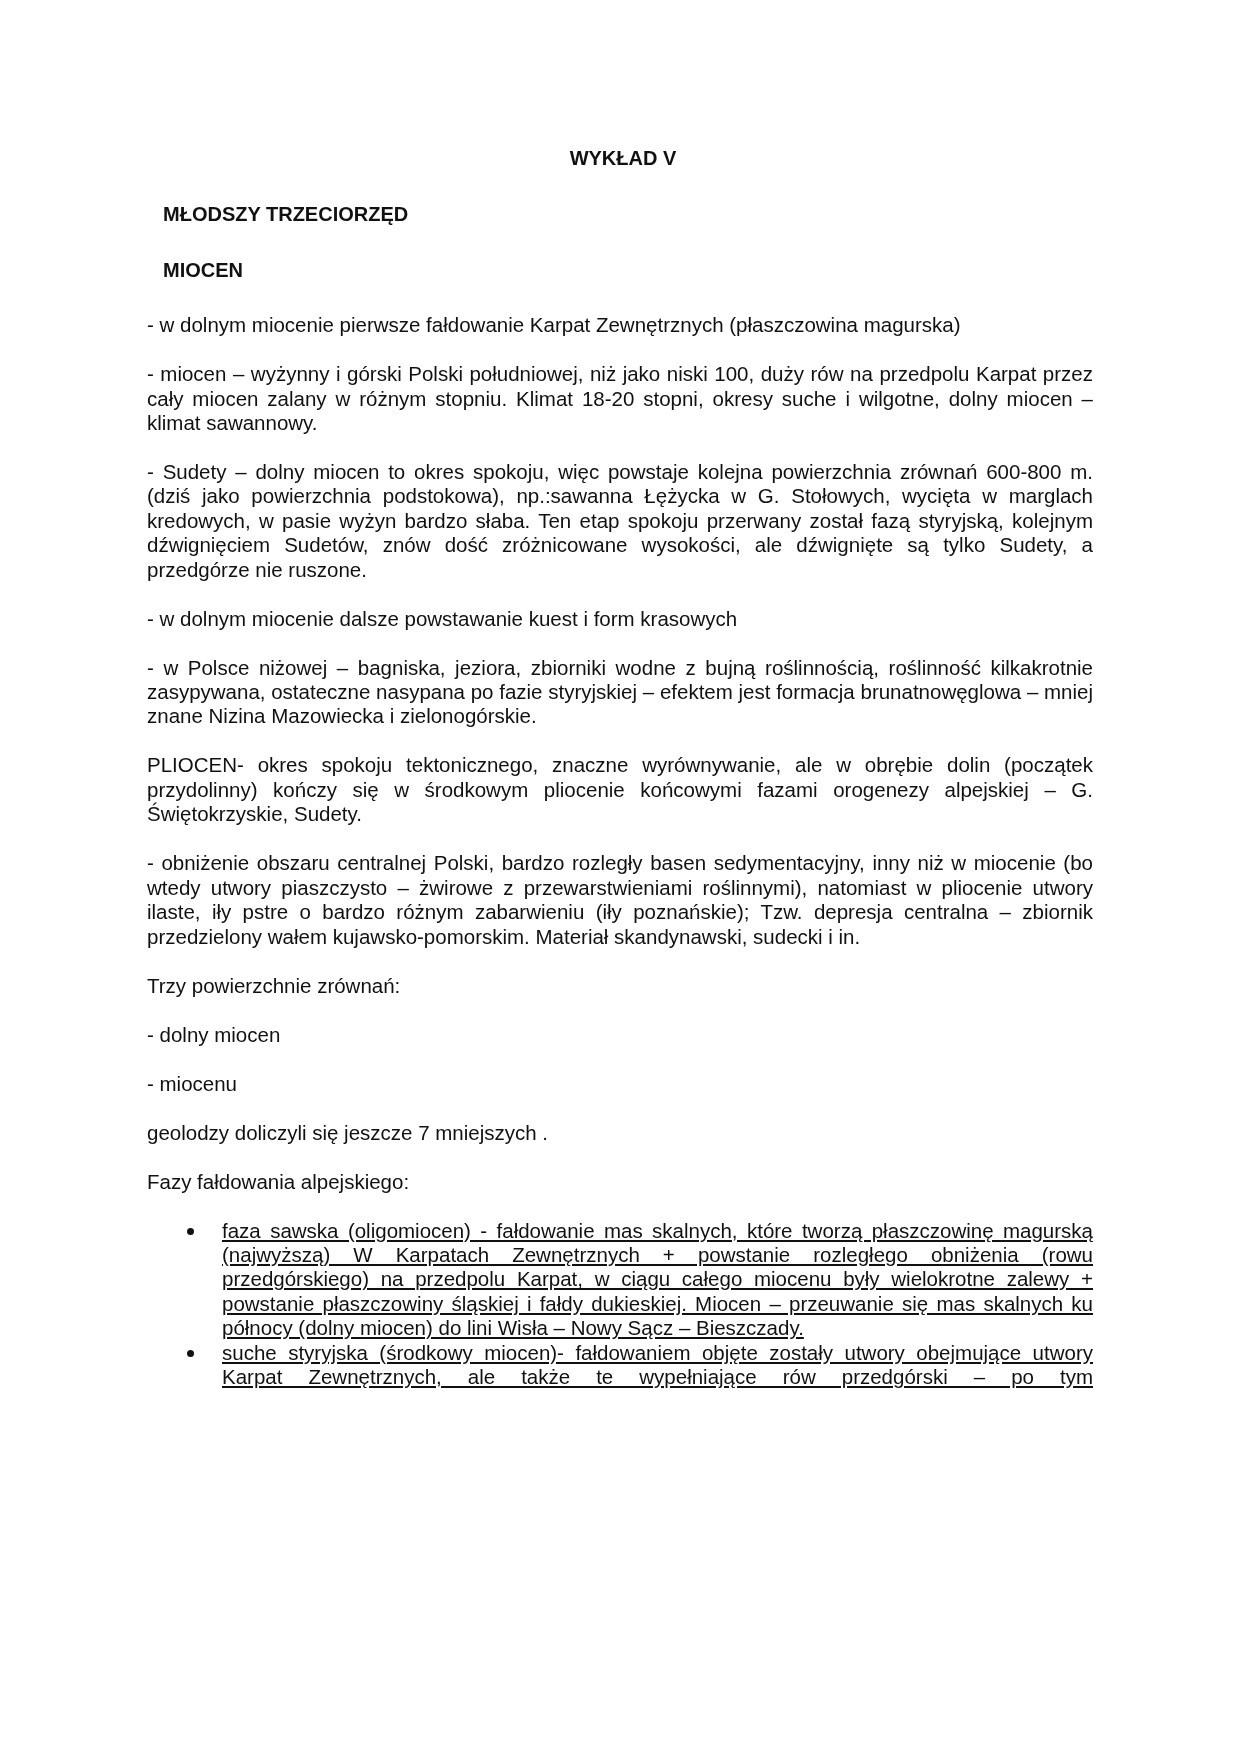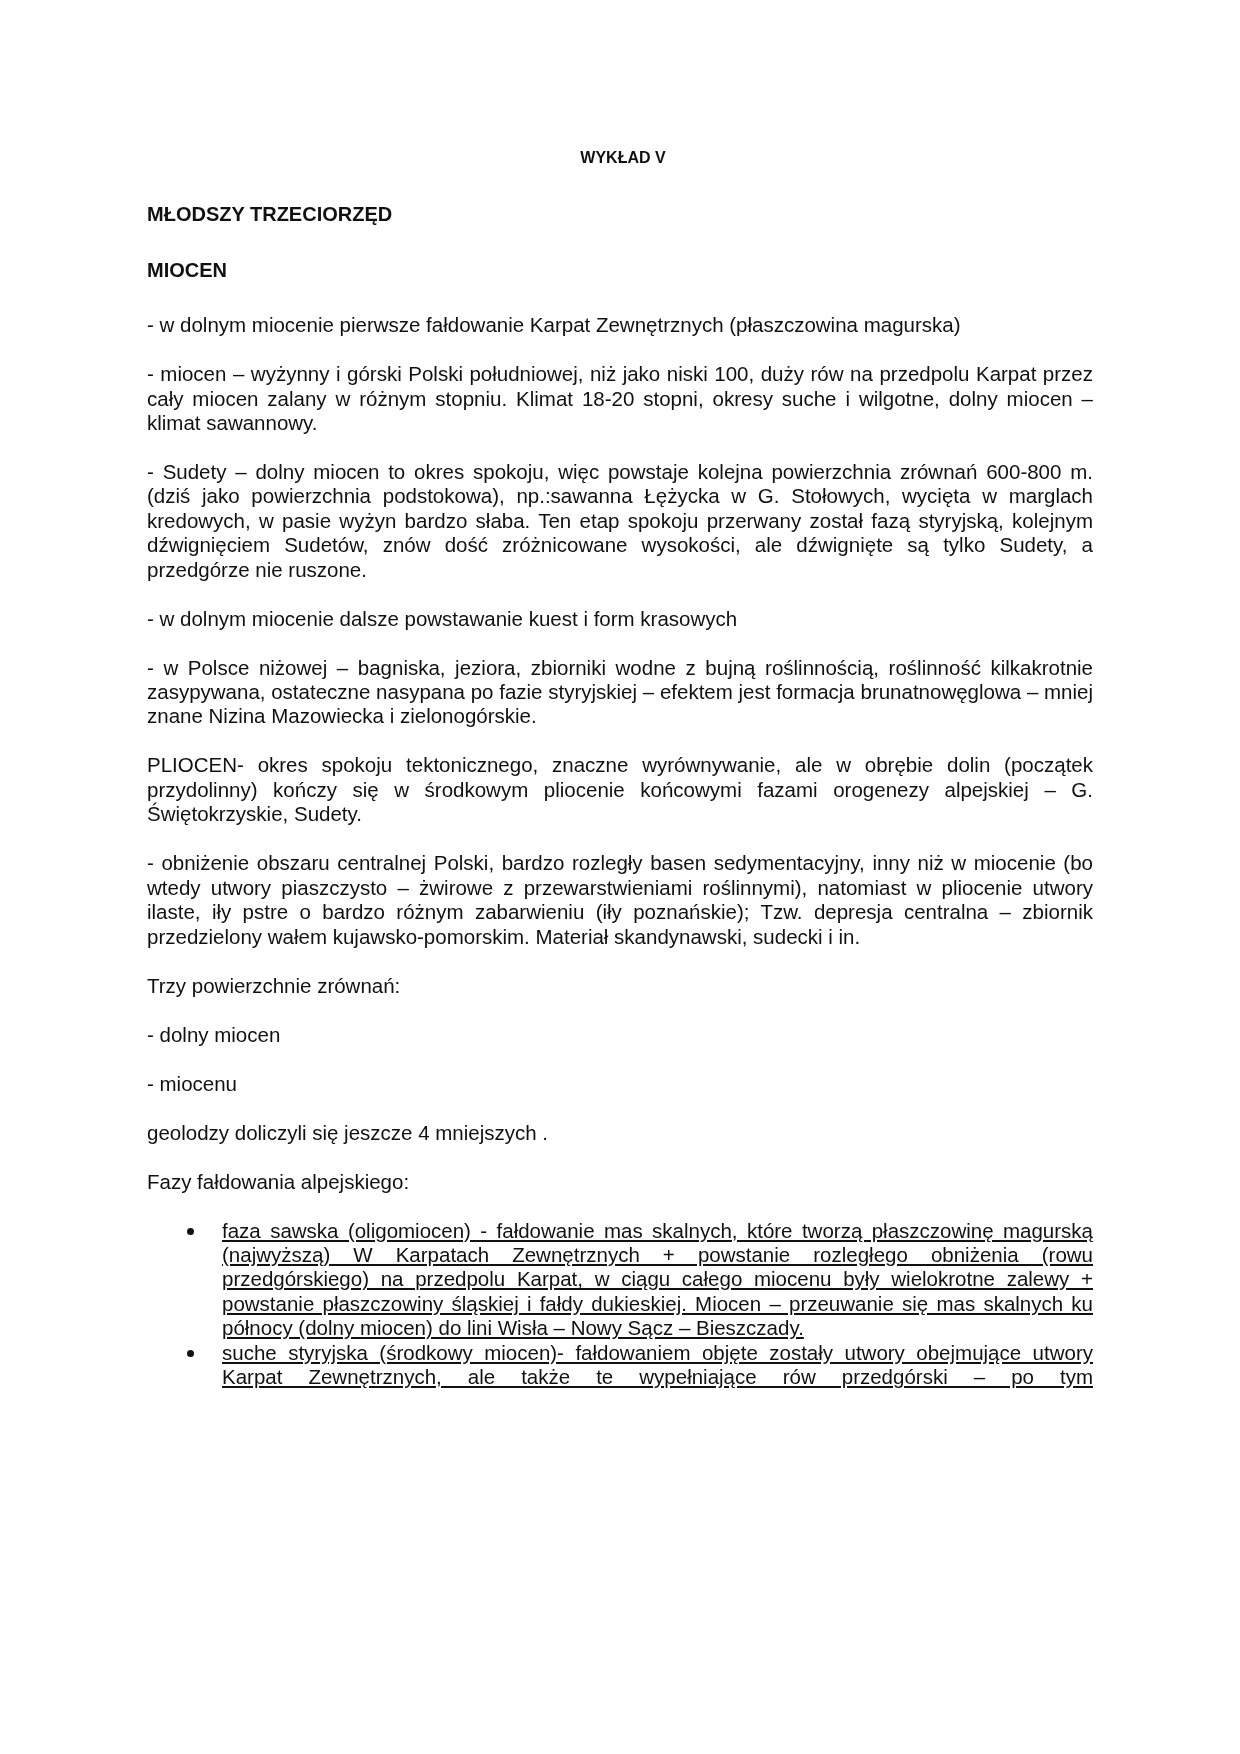--- a/index.html
+++ b/index.html
@@ -7,24 +7,24 @@
   .page {
     position: absolute; left: 0; top: 0; width: 1240px; height: 1754px;
     background: #ffffff; color: #111111;
     font-family: "Liberation Sans", sans-serif;
   }
   .content {
     position: absolute; left: 147px; top: 146px; width: 946px;
     font-size: 20.5px; line-height: 24.4px;
   }
   .title {
-    text-align: center; font-weight: bold; font-size: 16px;
+    text-align: center; font-weight: bold; font-size: 20px;
     margin: 0 0 32px 0; padding-left: 6px;
   }
-  .h { font-weight: bold; font-size: 20px; margin: 0 0 31px 0; }
+  .h { font-weight: bold; font-size: 20px; margin: 0 0 31px 16px; }
   p { margin: 0 0 24.6px 0; }
   .just { text-align: justify; text-align-last: left; }
   ul.bullets { list-style: none; margin: 0; padding: 0; text-decoration: underline; }
   ul.bullets li { position: relative; padding-left: 75px; text-align: justify; text-align-last: left; }
   ul.bullets li.clip { text-align-last: justify; }
   .bullet-dot {
     position: absolute; left: 40px; top: 9px; width: 7px; height: 7px;
     border-radius: 50%; background: #111;
   }
 </style>
@@ -40,21 +40,21 @@
     <p>- w dolnym miocenie pierwsze fałdowanie Karpat Zewnętrznych (płaszczowina magurska)</p>
     <p class="just">- miocen – wyżynny i górski Polski południowej, niż jako niski 100, duży rów na przedpolu Karpat przez cały miocen zalany w różnym stopniu. Klimat 18-20 stopni, okresy suche i wilgotne, dolny miocen – klimat sawannowy.</p>
     <p class="just">- Sudety – dolny miocen to okres spokoju, więc powstaje kolejna powierzchnia zrównań 600-800 m. (dziś jako powierzchnia podstokowa), np.:sawanna Łężycka w G. Stołowych, wycięta w marglach kredowych, w pasie wyżyn bardzo słaba. Ten etap spokoju przerwany został fazą styryjską, kolejnym dźwignięciem Sudetów, znów dość zróżnicowane wysokości, ale dźwignięte są tylko Sudety, a przedgórze nie ruszone.</p>
     <p>- w dolnym miocenie dalsze powstawanie kuest i form krasowych</p>
     <p class="just">- w Polsce niżowej – bagniska, jeziora, zbiorniki wodne z bujną roślinnością, roślinność kilkakrotnie zasypywana, ostateczne nasypana po fazie styryjskiej – efektem jest formacja brunatnowęglowa – mniej znane  Nizina Mazowiecka i zielonogórskie.</p>
     <p class="just">PLIOCEN- okres spokoju tektonicznego, znaczne wyrównywanie, ale w obrębie dolin (początek przydolinny) kończy się w środkowym pliocenie końcowymi fazami orogenezy alpejskiej – G. Świętokrzyskie, Sudety.</p>
     <p class="just">- obniżenie obszaru centralnej Polski, bardzo rozległy basen sedymentacyjny, inny niż w miocenie (bo wtedy utwory piaszczysto – żwirowe z przewarstwieniami roślinnymi), natomiast w pliocenie utwory ilaste, iły pstre o bardzo różnym zabarwieniu (iły poznańskie); Tzw. depresja centralna – zbiornik przedzielony wałem kujawsko-pomorskim. Materiał skandynawski, sudecki i in.</p>
     <p>Trzy  powierzchnie zrównań:</p>
     <p>- dolny miocen</p>
     <p>- miocenu</p>
-    <p>geolodzy doliczyli się jeszcze 4 mniejszych .</p>
+    <p>geolodzy doliczyli się jeszcze 7 mniejszych .</p>
     <p>Fazy fałdowania alpejskiego:</p>
 
     <ul class="bullets">
       <li>
         <span class="bullet-dot"></span>
         <span>faza sawska (oligomiocen) - fałdowanie mas skalnych, które tworzą płaszczowinę magurską (najwyższą) W Karpatach Zewnętrznych + powstanie rozległego obniżenia (rowu przedgórskiego) na przedpolu Karpat, w ciągu całego miocenu były wielokrotne zalewy + powstanie płaszczowiny śląskiej i fałdy dukieskiej. Miocen – przeuwanie się mas skalnych ku północy (dolny miocen) do lini Wisła – Nowy Sącz – Bieszczady.</span>
       </li>
       <li class="clip">
         <span class="bullet-dot"></span>
         <span>suche styryjska (środkowy miocen)- fałdowaniem objęte zostały utwory obejmujące utwory Karpat Zewnętrznych, ale także te wypełniające rów przedgórski – po tym</span>

